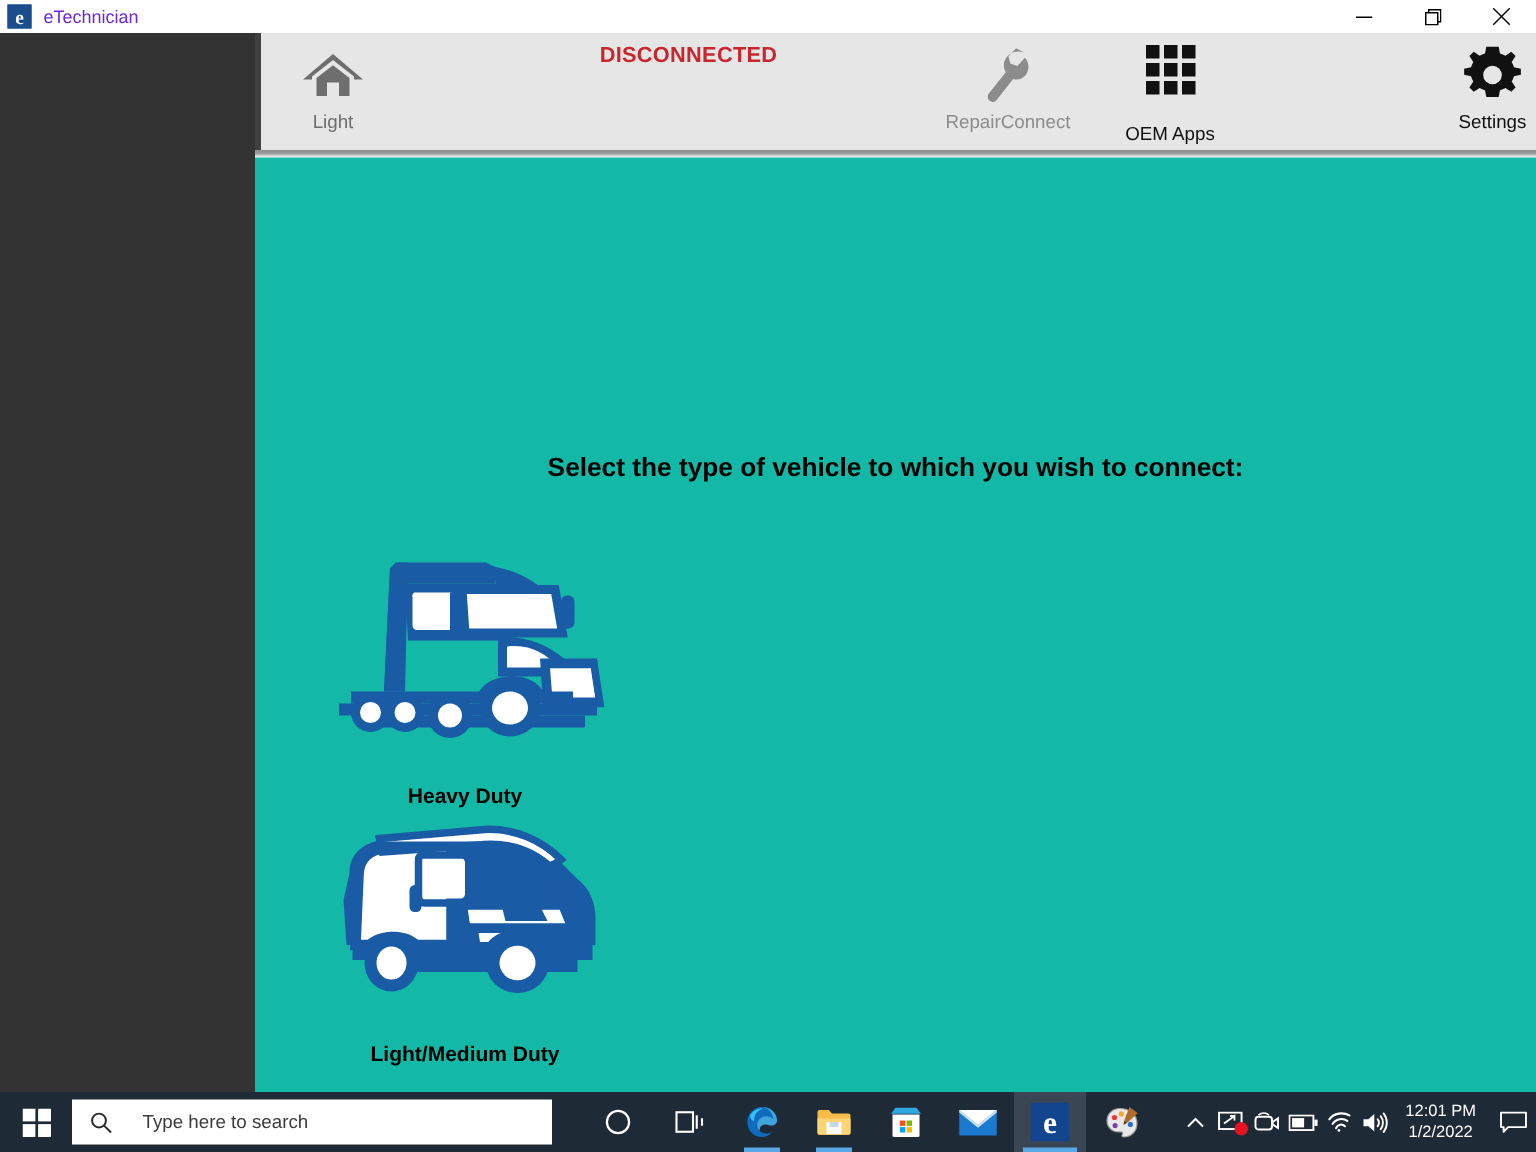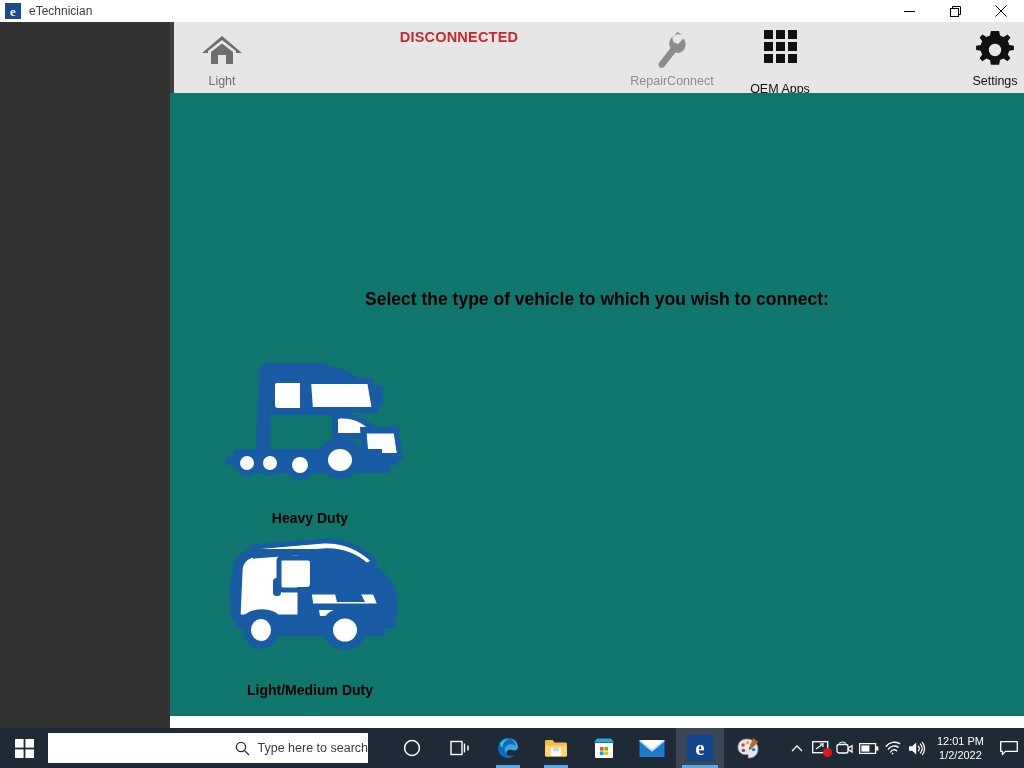--- a/index.html
+++ b/index.html
@@ -17,21 +17,21 @@
     background: #ffffff;
     display: flex; align-items: center;
   }
   .tb-icon {
     width: 16px; height: 16px; margin-left: 5px; margin-right: 8px;
     background: #1b4c8c; border: 1px solid #1b4c8c;
     display: flex; align-items: center; justify-content: center;
     color: #ffffff; font-size: 13px; font-weight: bold;
     line-height: 1; font-family: "Liberation Serif", serif;
   }
-  .tb-title { font-size: 12px; color: #404040; }
+  .tb-title { font-size: 12px; color: #6d28d9; }
   .tb-controls { margin-left: auto; display: flex; height: 22px; }
   .tb-btn {
     width: 46px; height: 22px;
     display: flex; align-items: center; justify-content: center;
   }
   .tb-btn svg { display: block; }
 
   
   .sidepanel {
     position: absolute; left: 0; top: 22px; width: 170px; height: 706px;
@@ -76,22 +76,22 @@
     font-size: 14.5px; font-weight: bold; letter-spacing: .2px;
     color: #c8282d;
   }
 
   
   .grid9 { display: grid; grid-template-columns: repeat(3, 9px); grid-template-rows: repeat(3, 9px); gap: 3px; }
   .grid9 i { display: block; width: 9px; height: 9px; background: #111111; }
 
   
   .content {
-    position: absolute; left: 0; top: 71px; width: 854px; height: 623px;
-    background: #0f766e;
+    position: absolute; left: 0; top: 83px; width: 854px; height: 623px;
+    background: #14b8a6;
   }
   .prompt {
     position: absolute; left: 0; top: 196px; width: 854px;
     text-align: center;
     font-size: 17.5px; font-weight: bold; color: #000000;
   }
   .choices {
     position: absolute; left: 0; top: 255px; width: 854px;
     display: flex; justify-content: center; align-items: flex-start; flex-direction: column;
   }
@@ -111,23 +111,22 @@
     background: #1f2a37;
     display: flex; align-items: center;
   }
   .start-btn {
     width: 48px; height: 40px;
     display: flex; align-items: center; justify-content: center;
     cursor: pointer;
   }
   .search-box {
     width: 320px; height: 30px; background: #ffffff;
-    display: flex; align-items: center; gap: 8px; padding-left: 12px;
+    display: flex; align-items: center; gap: 20px; padding-left: 12px;
     cursor: text;
-    justify-content: flex-end;
   }
   .search-txt { font-size: 12.5px; color: #3b3b3b; }
   .tb-apps { display: flex; align-items: center; margin-left: 20px; }
   .tapp {
     width: 48px; height: 40px; position: relative;
     display: flex; align-items: center; justify-content: center;
     cursor: pointer;
   }
   .tapp.active { background: #3a4654; }
   .tapp .uline {

